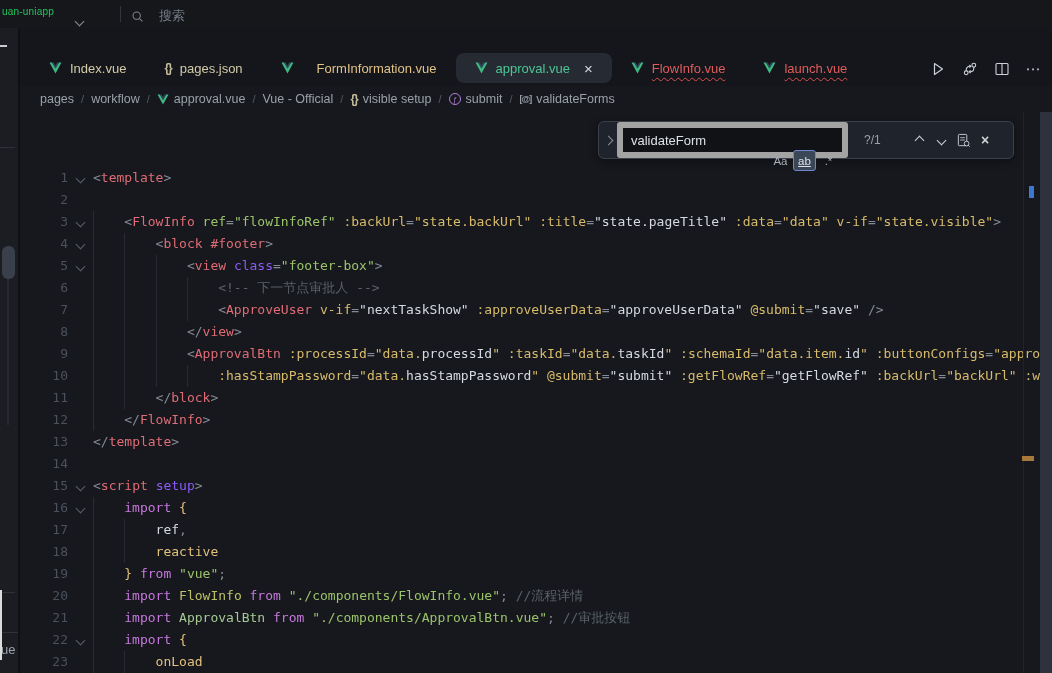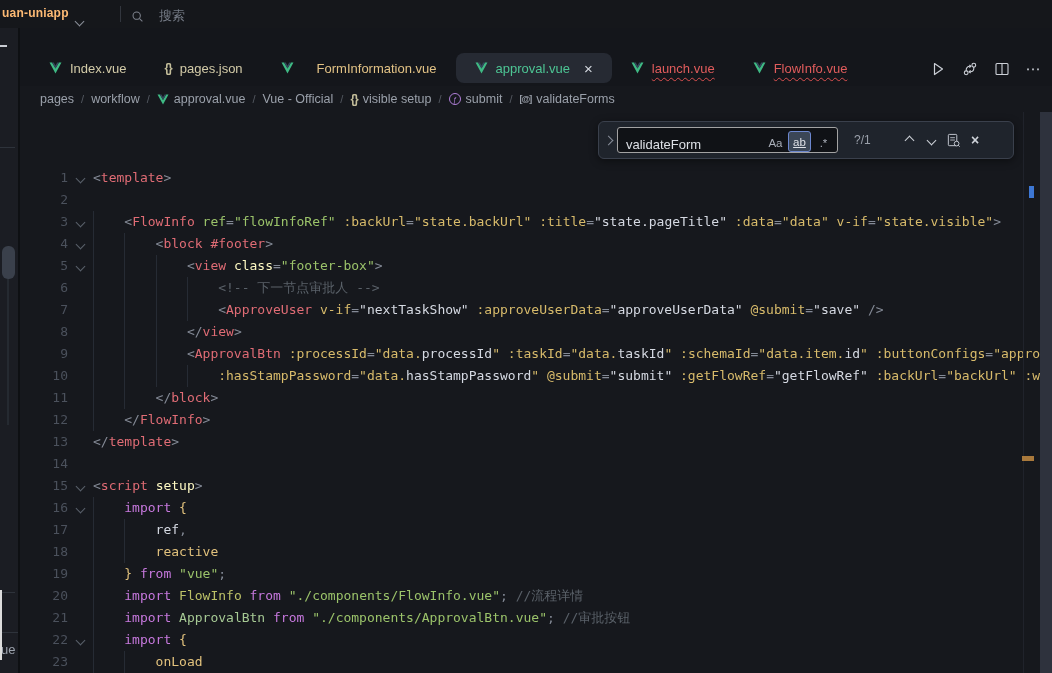--- a/index.html
+++ b/index.html
@@ -7,21 +7,21 @@
        font-family:"Liberation Sans",sans-serif;position:relative;
        -webkit-font-smoothing:antialiased;}
   .abs{position:absolute;}
   .chev{display:inline-block;width:6px;height:6px;border-right:1.4px solid currentColor;border-bottom:1.4px solid currentColor;}
   .chev.down{transform:rotate(45deg);}
   .chev.up{transform:rotate(-135deg);}
   .chev.right{transform:rotate(-45deg);}
 
   
   #titlebar{left:0;top:0;width:1052px;height:28px;background:#15171b;}
-  #ws-name{left:2px;top:6px;font-size:12px;font-weight:700;color:#fdba74;letter-spacing:.2px;}
+  #ws-name{left:2px;top:6px;font-size:10px;font-weight:400;color:#22c55e;letter-spacing:.2px;}
   #ws-chev{left:76px;top:11px;color:#8a8f99;}
   #tb-sep{left:120px;top:6px;width:1px;height:16px;background:#32363e;}
   #tb-search{left:131px;top:7px;display:flex;align-items:center;gap:15px;color:#767c87;font-size:13px;font-family:Liberation Serif, serif;}
 
   
   #sliver{left:0;top:28px;width:18px;height:645px;background:#1b1d23;}
   .sliver-dash{left:0;width:7px;height:2px;background:#c9ccd3;}
   .sliver-line{left:0;height:1px;background:#2e333b;}
   #sliver-thumb{left:2px;top:218px;width:13px;height:33px;border-radius:6px;background:#3a404b;}
   #sliver-track{left:7px;top:251px;width:2px;height:146px;background:#252a31;}
@@ -48,39 +48,39 @@
   
   #breadcrumbs{left:20px;top:58px;height:26px;display:flex;align-items:center;gap:7px;font-size:12.5px;color:#9aa0aa;}
   .bc-sep{color:#555a62;font-size:11px;}
   .bc-item{display:flex;align-items:center;gap:5px;cursor:pointer;}
   .bc-circle{width:10px;height:10px;border:1px solid #b07fd8;border-radius:50%;display:flex;align-items:center;justify-content:center;font-size:7px;color:#b07fd8;font-style:italic;}
   .bc-field{color:#9aa0aa;font-size:9px;letter-spacing:-1px;font-weight:700;}
 
   
   #find{left:578px;top:93px;width:414px;height:36px;background:#1f242c;border:1px solid #3a404c;border-radius:6px;box-shadow:0 2px 8px rgba(0,0,0,.45);display:flex;align-items:center;z-index:5;}
   #find-expand{width:18px;display:flex;align-items:center;justify-content:center;color:#878d99;cursor:pointer;}
-  #find-input{width:208px;height:24px;background:#101216;border:1px solid #a3a3a3;border-radius:3px;display:flex;align-items:flex-end;padding:0 3px 0 8px;gap:2px;}
+  #find-input{width:208px;height:24px;background:#101216;border:6px solid #a3a3a3;border-radius:3px;display:flex;align-items:center;padding:0 3px 0 8px;gap:2px;}
   #find-query{flex:1;background:transparent;border:0;outline:0;color:#dde0e6;font-size:13px;font-family:"Liberation Sans",sans-serif;padding:0;min-width:0;}
   .find-opt{min-width:19px;height:19px;border-radius:3px;display:flex;align-items:center;justify-content:center;color:#a9aeb8;font-size:11.5px;cursor:pointer;padding:0 1px;margin-top:41px;}
   .find-opt.on{background:#3b4656;border:1px solid #6c87cf;color:#dde0e6;}
   .find-opt .uln{text-decoration:underline;}
   #find-results{color:#9aa0aa;font-size:12px;margin:0 14px 0 16px;width:30px;}
   .find-nav{width:22px;height:22px;display:flex;align-items:center;justify-content:center;color:#ced2d9;cursor:pointer;}
   #find-close{font-size:14px;font-weight:700;}
 
   
   #code-lines{left:0;top:139px;width:1020px;height:506px;overflow:hidden;
     font-family:"DejaVu Sans Mono","Liberation Mono",monospace;font-size:13px;}
   .code-line{height:22px;line-height:22px;display:flex;white-space:pre;}
   .ln{width:48px;text-align:right;color:#4b515c;flex:0 0 48px;}
   .fold{width:25px;flex:0 0 25px;display:flex;align-items:center;justify-content:center;color:#5a606b;}
   .code-text{white-space:pre;}
   .ind{display:inline-block;height:22px;vertical-align:top;
     background-image:repeating-linear-gradient(to right,#262b34 0,#262b34 1px,transparent 1px,transparent 4ch);}
-  .tk-pun{color:#848a96;} .tk-tag{color:#e06c75;} .tk-attr{color:#fef9c3;}
+  .tk-pun{color:#848a96;} .tk-tag{color:#e06c75;} .tk-attr{color:#8b5cf6;}
   .tk-str{color:#9bc36a;} .tk-dir{color:#d8bb6b;} .tk-dyn{color:#d8bb6b;}
   .tk-dynw{color:#d5d9e2;} .tk-cmt{color:#5a6169;} .tk-kw{color:#c678dd;}
   .tk-brace{color:#e2c27d;} .tk-id{color:#d5d9e2;} .tk-fn{color:#e2c27d;}
   .tk-comp1{color:#bcc167;} .tk-comp2{color:#a6c994;}
   .code-line,.code-text,.tk-dynw{font-weight:500;}
 
   
   #ruler-sep{left:1023px;top:112px;width:1px;height:561px;background:#20232b;}
   #marker-blue{left:1029px;top:186px;width:5px;height:12px;background:#3d77d4;}
   #marker-orange{left:1022px;top:456px;width:12px;height:5px;background:#a9793c;}
@@ -150,30 +150,30 @@
           <span class="tab-label active">approval.vue</span>
           <span class="tab-close">×</span>
         </div>
         <div class="tab">
           <span style="display: inline-flex;">
             <svg width="13" height="12" viewBox="0 0 24 22">
               <path fill="#3fb984" d="M1 1h4.6L12 12.1 18.4 1H23L12 21z"></path>
               <path fill="#35495e" d="M5.6 1h3.2L12 6.7 15.2 1h3.2L12 12.1z"></path>
             </svg>
           </span>
+          <span class="tab-label error">FlowInfo.vue</span>
+        </div>
+        <div class="tab">
+          <span style="display: inline-flex;">
+            <svg width="13" height="12" viewBox="0 0 24 22">
+              <path fill="#3fb984" d="M1 1h4.6L12 12.1 18.4 1H23L12 21z"></path>
+              <path fill="#35495e" d="M5.6 1h3.2L12 6.7 15.2 1h3.2L12 12.1z"></path>
+            </svg>
+          </span>
           <span class="tab-label error">launch.vue</span>
-        </div>
-        <div class="tab">
-          <span style="display: inline-flex;">
-            <svg width="13" height="12" viewBox="0 0 24 22">
-              <path fill="#3fb984" d="M1 1h4.6L12 12.1 18.4 1H23L12 21z"></path>
-              <path fill="#35495e" d="M5.6 1h3.2L12 6.7 15.2 1h3.2L12 12.1z"></path>
-            </svg>
-          </span>
-          <span class="tab-label error">FlowInfo.vue</span>
         </div>
       </div>
     <div id="tab-actions">
       <span class="abtn">
         <svg width="16" height="16" viewBox="0 0 16 16">
             <path d="M4.5 2.5 12.5 8 4.5 13.5z" fill="none" stroke="#cdd1d8" stroke-width="1.2" stroke-linejoin="round"></path>
           </svg>
       </span>
       <span class="abtn">
         <svg width="16" height="16" viewBox="0 0 16 16" fill="none" stroke="#cdd1d8" stroke-width="1.1">

